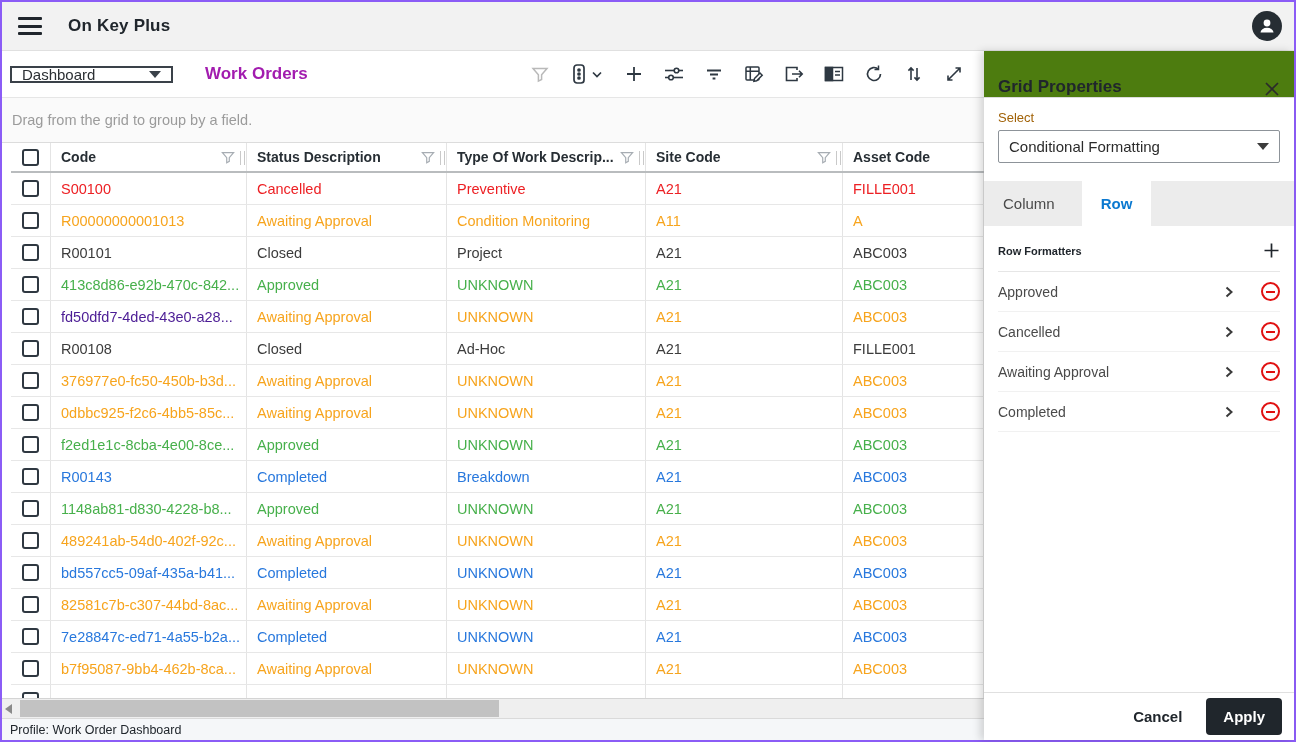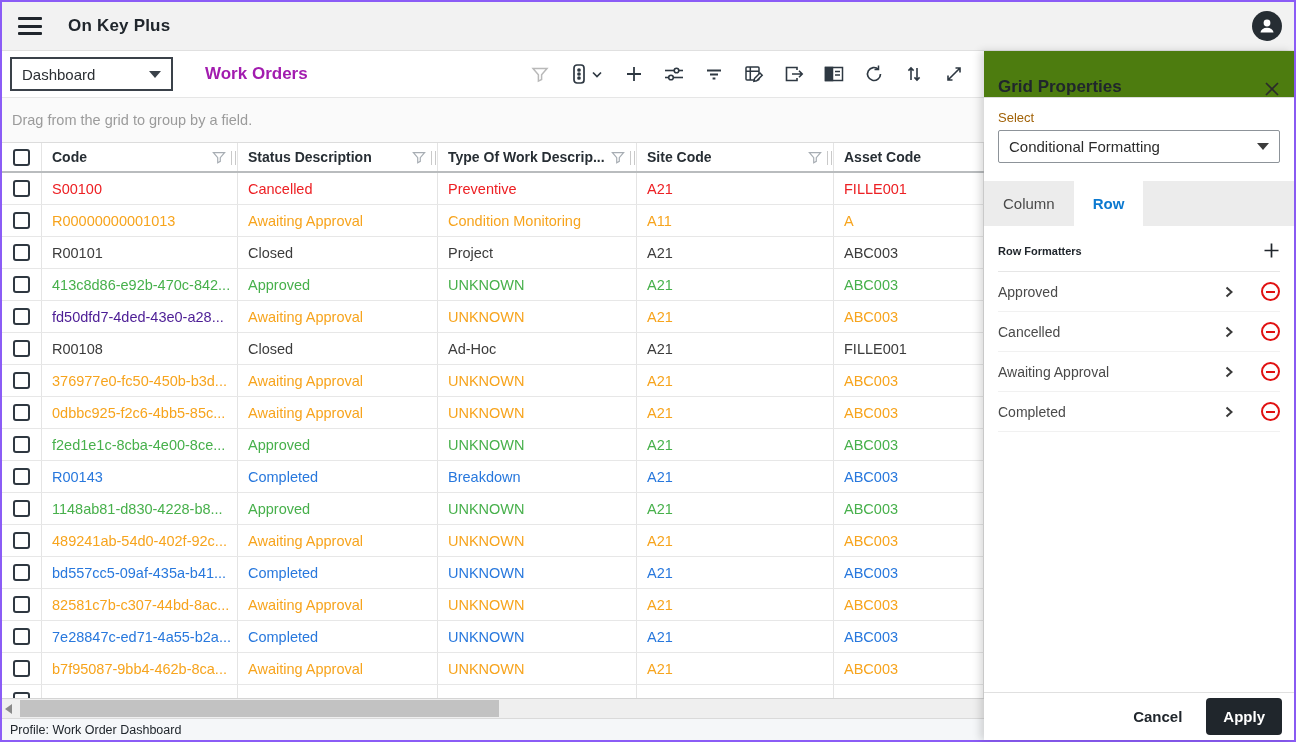--- a/index.html
+++ b/index.html
@@ -18,37 +18,37 @@
   .avatar { margin-left:auto; width:30px; height:30px; border-radius:50%; background:#262d33;
     display:flex; align-items:center; justify-content:center; cursor:pointer; }
 
   
   .main { flex:1; display:flex; min-height:0; position:relative; }
   .left { flex:1; display:flex; flex-direction:column; min-width:0; }
 
   
   .toolbar { height:47px; background:#fff; border-bottom:1px solid #e6e6e6;
     display:flex; align-items:center; padding:0 10px 0 8px; flex:0 0 auto; }
-  .profile-select { width:163px; height:34px; border:2px solid #3a4149; background:#fff;
+  .profile-select { width:163px; height:17px; border:2px solid #3a4149; background:#fff;
     display:flex; align-items:center; padding:0 10px; font-size:15px; color:#2b2f33; cursor:pointer; }
   .profile-select .caret { margin-left:auto; width:0; height:0; border-left:6px solid transparent;
     border-right:6px solid transparent; border-top:7px solid #3a4149; }
   .view-title { font-size:17px; font-weight:bold; color:#a21caf; margin-left:32px; }
   .tool-icons { margin-left:auto; display:flex; align-items:center; gap:8px; padding-right:4px; }
   .tbtn { width:32px; height:32px; display:flex; align-items:center; justify-content:center; cursor:pointer; }
   .tbtn svg { display:block; }
   .tbtn.with-caret { width:46px; }
 
   
   .groupbar { height:45px; background:#fafafa; border-bottom:1px solid #dcdcdc;
     display:flex; align-items:center; padding:0 10px; font-size:14.5px; color:#9b9b9b; flex:0 0 auto; }
 
   
   .grid { flex:1; min-height:0; overflow:hidden; background:#fff; }
-  .grow { display:grid; grid-template-columns:40px 196px 200px 199px 197px minmax(0,1fr); }
+  .grow { display:grid; grid-template-columns:40px 196px 200px 199px 197px minmax(0,1fr);margin-left:9px; }
   .ghead { height:30px; border-bottom:2px solid #b9bcbe; }
   .ghead .gcell { font-weight:bold; color:#272e34; font-size:14px; }
   .gcell { display:flex; align-items:center; padding:0 10px; border-right:1px solid #e4e4e4;
     white-space:nowrap; overflow:hidden; font-size:14.5px; position:relative; }
   .gcell.cb { justify-content:center; padding:0; }
   .checkbox { width:17px; height:17px; border:2px solid #2f3841; border-radius:3px; background:#fff; cursor:pointer; }
   .hfilter { margin-left:auto; display:flex; align-items:center; cursor:pointer; }
   .rz { position:absolute; right:1px; top:8px; height:14px; width:5px;
     border-left:1px solid #c9c9c9; border-right:1px solid #c9c9c9; cursor:col-resize; }
   .gbody .grow { height:32px; border-bottom:1px solid #e7e7e7; }
@@ -69,21 +69,21 @@
   .panel-header { height:47px; background:#4d7c0f; border-bottom:1px solid #dcdcdc;
     display:flex; align-items:flex-end; padding:0 14px; flex:0 0 auto; }
   .panel-title { font-size:17px; font-weight:bold; color:#20262c; }
   .close-btn { margin-left:auto; cursor:pointer; display:flex; }
   .panel-body { padding:12px 14px 0; flex:1; min-height:0; }
   .field-label { font-size:13px; color:#a16207; margin-bottom:5px; }
   .panel-select { height:33px; border:1px solid #8d9399; border-radius:2px; background:#fff;
     display:flex; align-items:center; padding:0 10px; font-size:15px; color:#2b2b2b; cursor:pointer; }
   .panel-select .caret { margin-left:auto; width:0; height:0; border-left:6px solid transparent;
     border-right:6px solid transparent; border-top:7px solid #3c3c3c; }
-  .tabs { margin:18px -14px 0; background:#ececec; display:flex; }
+  .tabs { margin:18px -14px 0; background:#ececec; display:flex;gap:8px; }
   .tab { padding:14px 19px; font-size:15px; color:#4a4a4a; cursor:pointer; }
   .tab.active { background:#fff; color:#0b79d0; font-weight:bold; }
   .section-head { display:flex; align-items:center; padding:16px 0 12px;
     border-bottom:1px solid #e6e6e6; }
   .section-title { font-size:11px; font-weight:bold; color:#20262c; }
   .plus-btn { margin-left:auto; cursor:pointer; display:flex; }
   .fmt-list { }
   .fmt-item { height:40px; display:flex; align-items:center; font-size:14px; color:#4a4a4a;
     border-bottom:1px solid #f1f1f1; }
   .fmt-chevron { margin-left:auto; margin-right:26px; cursor:pointer; display:flex; }

